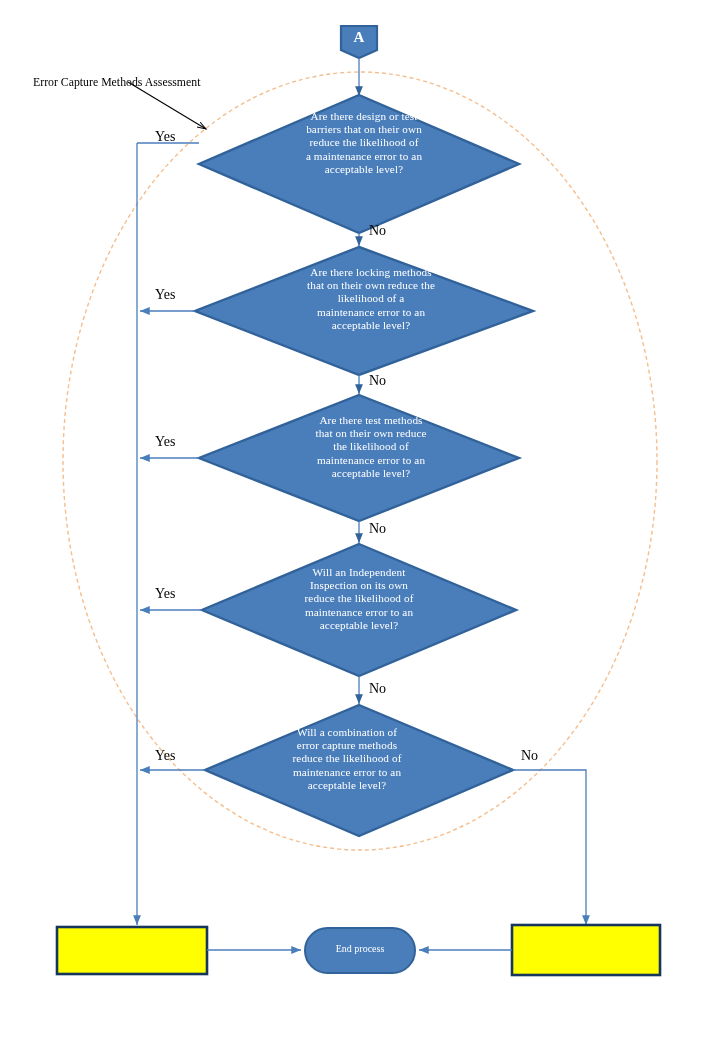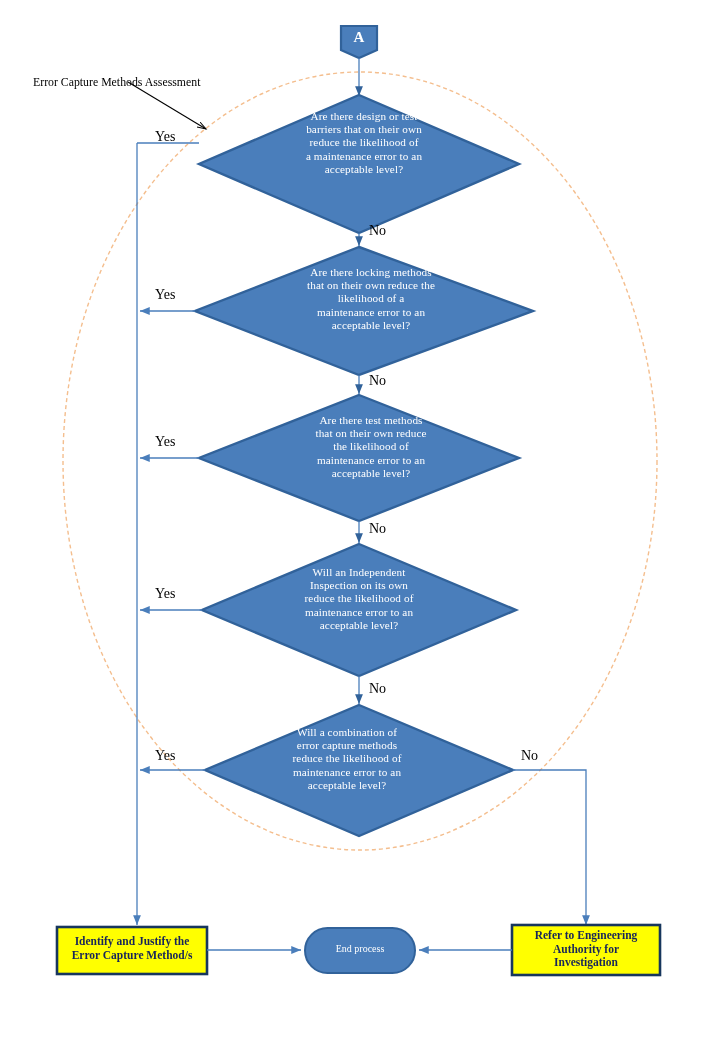--- a/index.html
+++ b/index.html
@@ -154,22 +154,17 @@
   <div class="edge-label" style="left:155px;top:434px;">Yes</div>
   <div class="edge-label" style="left:155px;top:586px;">Yes</div>
   <div class="edge-label" style="left:155px;top:748px;">Yes</div>
 
   <div class="edge-label" style="left:369px;top:223px;">No</div>
   <div class="edge-label" style="left:369px;top:373px;">No</div>
   <div class="edge-label" style="left:369px;top:521px;">No</div>
   <div class="edge-label" style="left:369px;top:681px;">No</div>
   <div class="edge-label" style="left:521px;top:748px;">No</div>
 
-  <div class="node-text box-text" style="left:59px;top:935px;width:146px;">Identify and Justify the
-Error  Capture Method/s</div>
 
   <div class="node-text term-text" style="left:307px;top:943px;width:106px;">End process</div>
 
-  <div class="node-text box-text" style="left:514px;top:929px;width:144px;">Refer  to Engineering
-Authority for
-Investigation</div>
 
 </div>
 
 </body></html>

